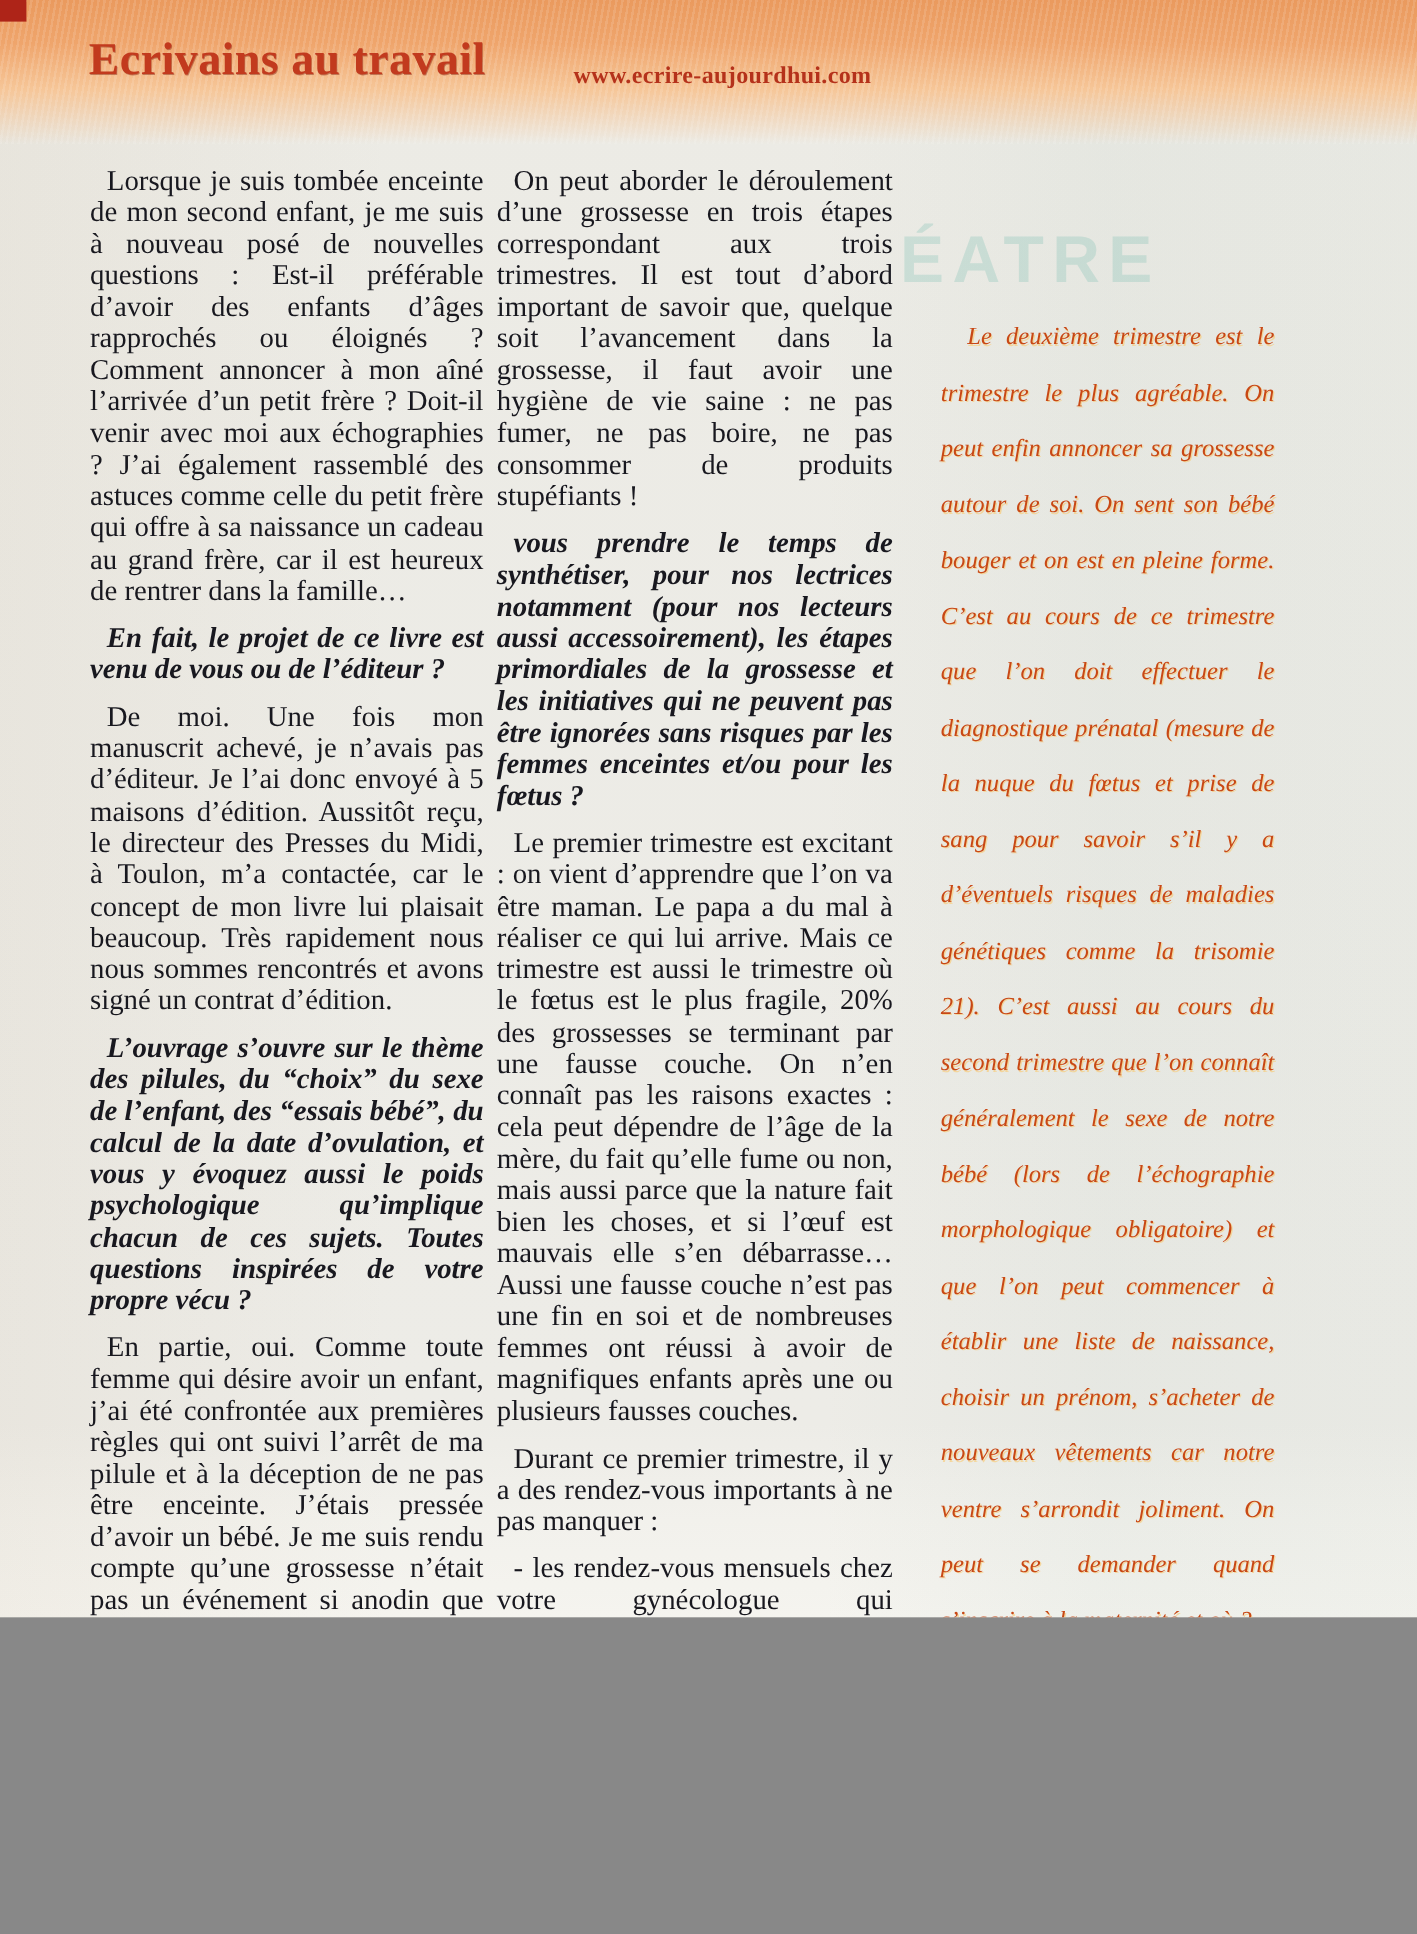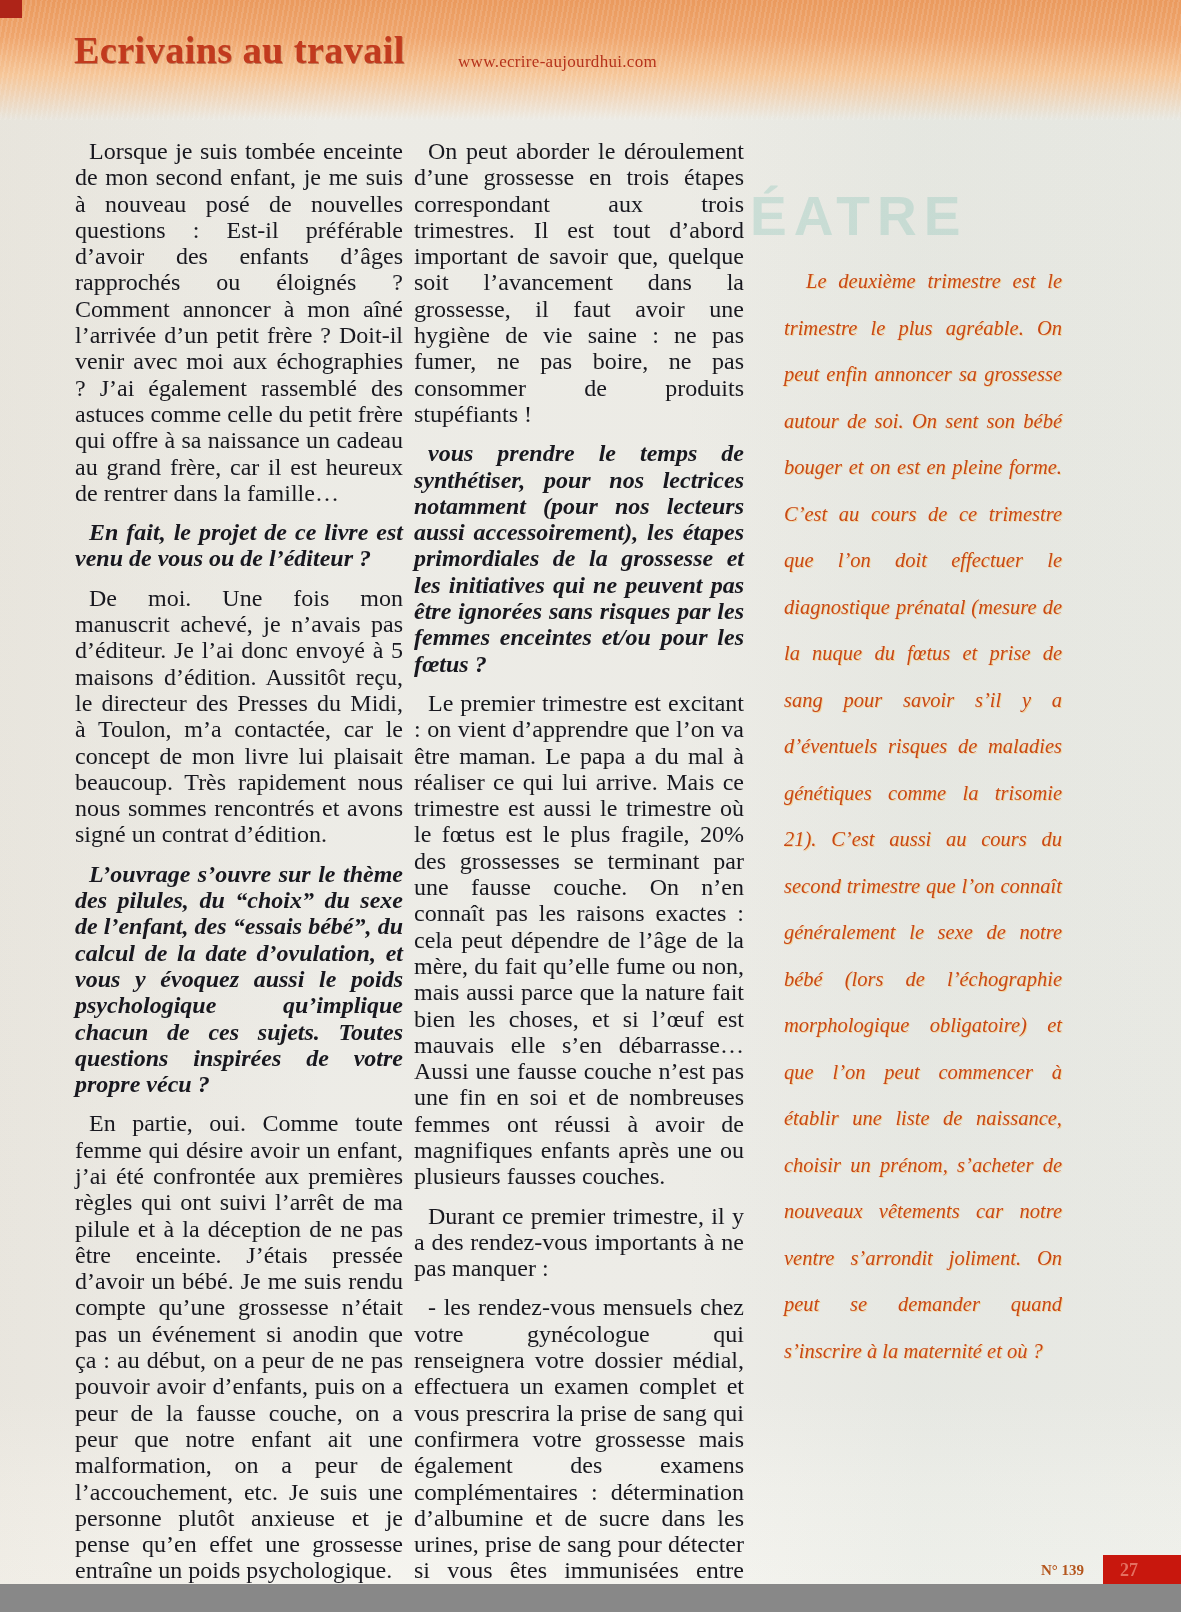--- a/index.html
+++ b/index.html
@@ -1,17 +1,17 @@
 <!DOCTYPE html>
 <html><head>
 <meta charset="utf-8">
 <style>
   html,body { margin:0; padding:0; background:#888; }
   .page {
-    position:relative; width:1181px; height:1584px; margin:0 auto;
+    position:relative; width:1181px; height:1348px; margin:0 auto;
     background: linear-gradient(180deg, #ecebe5 0%, #edece7 88%, #f2f1ec 94%, #f5f4ef 100%);
     font-family:"Liberation Serif", serif;
     overflow:hidden;
   }
   .page::after {
     content:''; position:absolute; inset:0; pointer-events:none;
     background: linear-gradient(90deg, rgba(150,110,60,0.05) 0%, rgba(0,0,0,0) 28%, rgba(0,0,0,0) 58%, rgba(140,175,165,0.07) 78%, rgba(140,175,165,0.05) 100%);
   }
   .corner-square { position:absolute; top:0; left:0; width:22px; height:18px; background:#ae2418; z-index:4; }
   .masthead {
@@ -23,21 +23,21 @@
     content:''; position:absolute; inset:0; pointer-events:none; opacity:.35;
     background: repeating-linear-gradient(100deg, rgba(255,255,255,0.35) 0 2px, rgba(0,0,0,0) 2px 5px);
   }
   .title {
     position:absolute; left:74px; top:28px; margin:0;
     font-size:38px; font-weight:bold; color:#c23a1e; letter-spacing:.5px;
     text-shadow:.6px .6px 0 rgba(130,30,10,.45);
   }
   .site-url {
     position:absolute; left:458px; top:52px;
-    font-size:17px; font-weight:normal; color:#b5321b; letter-spacing:.3px;
+    font-size:20px; font-weight:bold; color:#b5321b; letter-spacing:.3px;padding-left:20px;
   }
   .watermark {
     position:absolute; left:750px; top:184px; z-index:0;
     font-family:"Liberation Sans", sans-serif;
     font-size:55px; font-weight:bold; letter-spacing:7px;
     color:rgba(135,195,183,0.32);
   }
   .content { position:absolute; inset:0; z-index:1; }
   .col { position:absolute; top:138px; text-align:justify; color:#18181f; }
   .col-left   { left:75px;  width:328px; }

